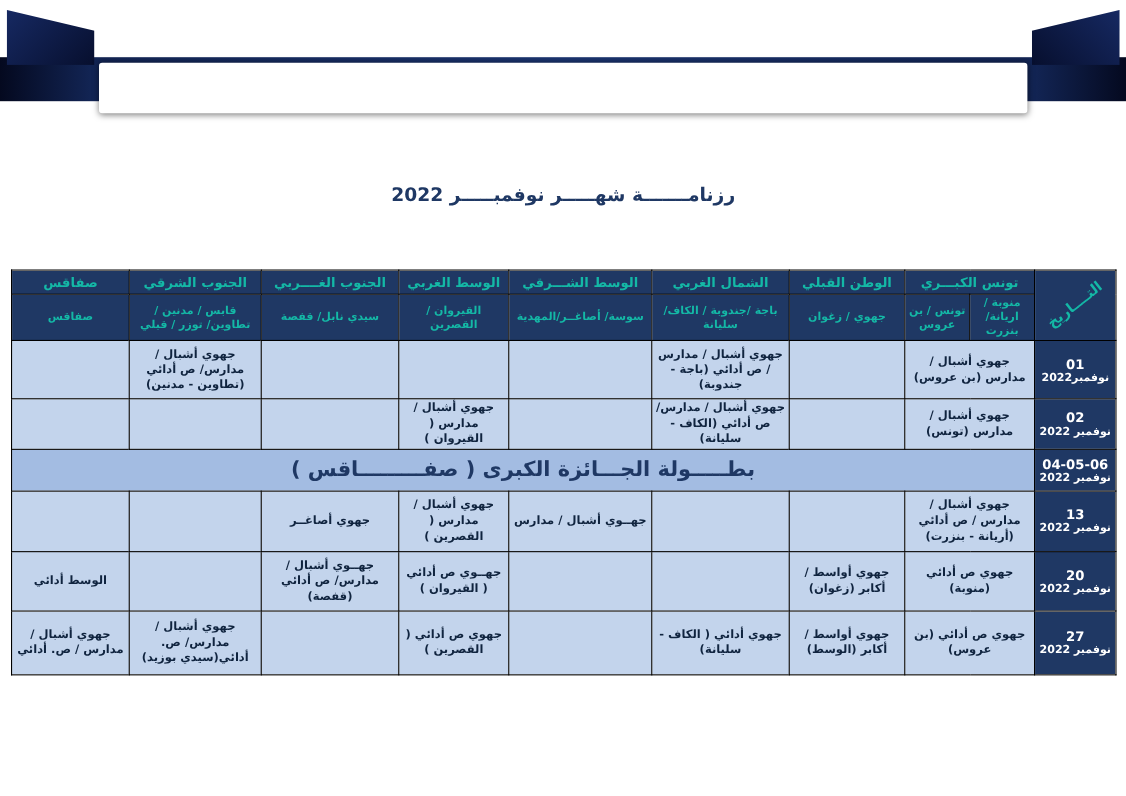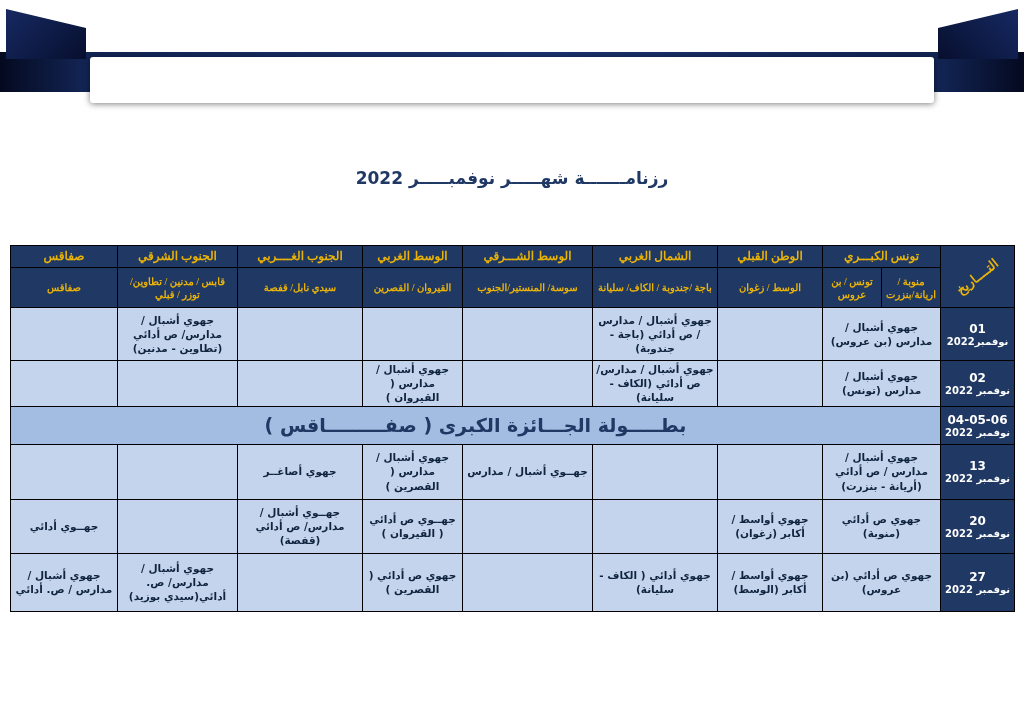--- a/index.html
+++ b/index.html
@@ -46,22 +46,22 @@
     position: absolute; top: 245px; left: 10px; width: 1004px;
     border-collapse: collapse; table-layout: fixed;
   }
   table.sched td, table.sched th {
     border: 1px solid #000;
     text-align: center; vertical-align: middle;
     padding: 1px 3px;
     overflow: hidden;
   }
   .hdr {
-    background: var(--header_bg,#1f3864); color: #eab308;
-    font-weight: bold; font-size: 12px; height: 22px; font-family: Liberation Serif, serif;
+    background: var(--header_bg,#1f3864); color: #14b8a6;
+    font-weight: bold; font-size: 12px; height: 22px;
   }
   .sub { font-size: 10px; height: 40px; line-height: 1.3; }
   .datehdr { position: relative; }
   .datehdr .rot {
     display: inline-block; transform: rotate(-38deg);
     font-size: 13px; white-space: nowrap;
   }
   .datecell {
     background: var(--header_bg,#1f3864); color: #ffffff; font-weight: bold;
   }
@@ -123,23 +123,23 @@
       <td class="hdr">الوسط الشـــرقي</td>
       <td class="hdr">الوسط الغربي</td>
       <td class="hdr">الجنوب الغــــربي</td>
       <td class="hdr">الجنوب الشرقي</td>
       <td class="hdr">صفاقس</td>
     </tr>
 
     <tr class="r-h2">
       <td class="hdr sub">منوبة / اريانة/بنزرت</td>
       <td class="hdr sub">تونس / بن عروس</td>
-      <td class="hdr sub">الوسط / زغوان</td>
+      <td class="hdr sub">جهوي / زغوان</td>
       <td class="hdr sub">باجة /جندوبة / الكاف/ سليانة</td>
-      <td class="hdr sub">سوسة/ المنستير/الجنوب</td>
+      <td class="hdr sub">سوسة/ أصاغــر/المهدية</td>
       <td class="hdr sub">القيروان / القصرين</td>
       <td class="hdr sub">سيدي نابل/ قفصة</td>
       <td class="hdr sub">قابس / مدنين / تطاوين/ توزر / قبلي</td>
       <td class="hdr sub">صفاقس</td>
     </tr>
 
     <tr class="r-01">
       <td class="datecell">
         <span class="datenum">01</span>
         <span class="datemonth">نوفمبر2022</span>
@@ -197,21 +197,21 @@
         <span class="datenum">20</span>
         <span class="datemonth">نوفمبر 2022</span>
       </td>
       <td class="cell" colspan="2">جهوي ص أدائي (منوبة)</td>
       <td class="cell">جهوي أواسط / أكابر (زغوان)</td>
       <td class="cell"></td>
       <td class="cell"></td>
       <td class="cell">جهــوي ص أدائي ( القيروان )</td>
       <td class="cell">جهــوي أشبال / مدارس/ ص أدائي (قفصة)</td>
       <td class="cell"></td>
-      <td class="cell">جهــوي أدائي</td>
+      <td class="cell">الوسط أدائي</td>
     </tr>
 
     <tr class="r-27">
       <td class="datecell">
         <span class="datenum">27</span>
         <span class="datemonth">نوفمبر 2022</span>
       </td>
       <td class="cell" colspan="2">جهوي ص أدائي (بن عروس)</td>
       <td class="cell">جهوي أواسط / أكابر (الوسط)</td>
       <td class="cell">جهوي أدائي ( الكاف - سليانة)</td>

